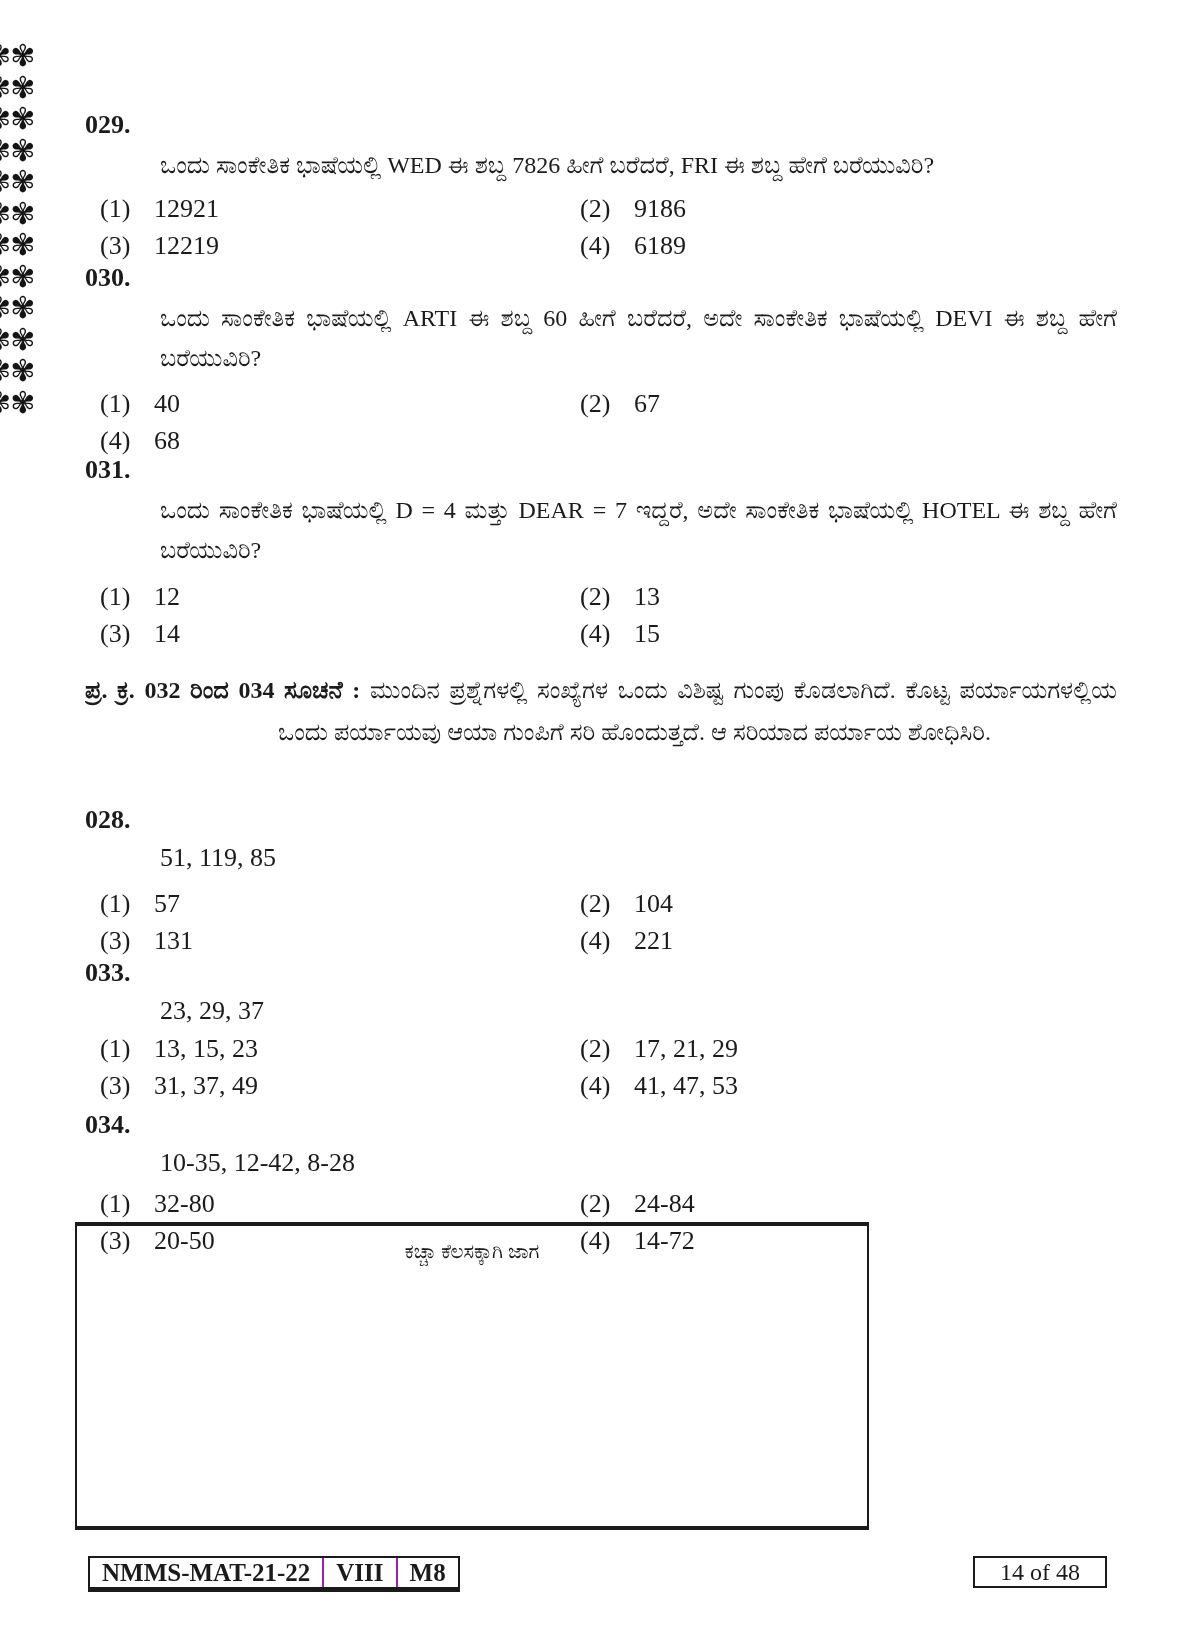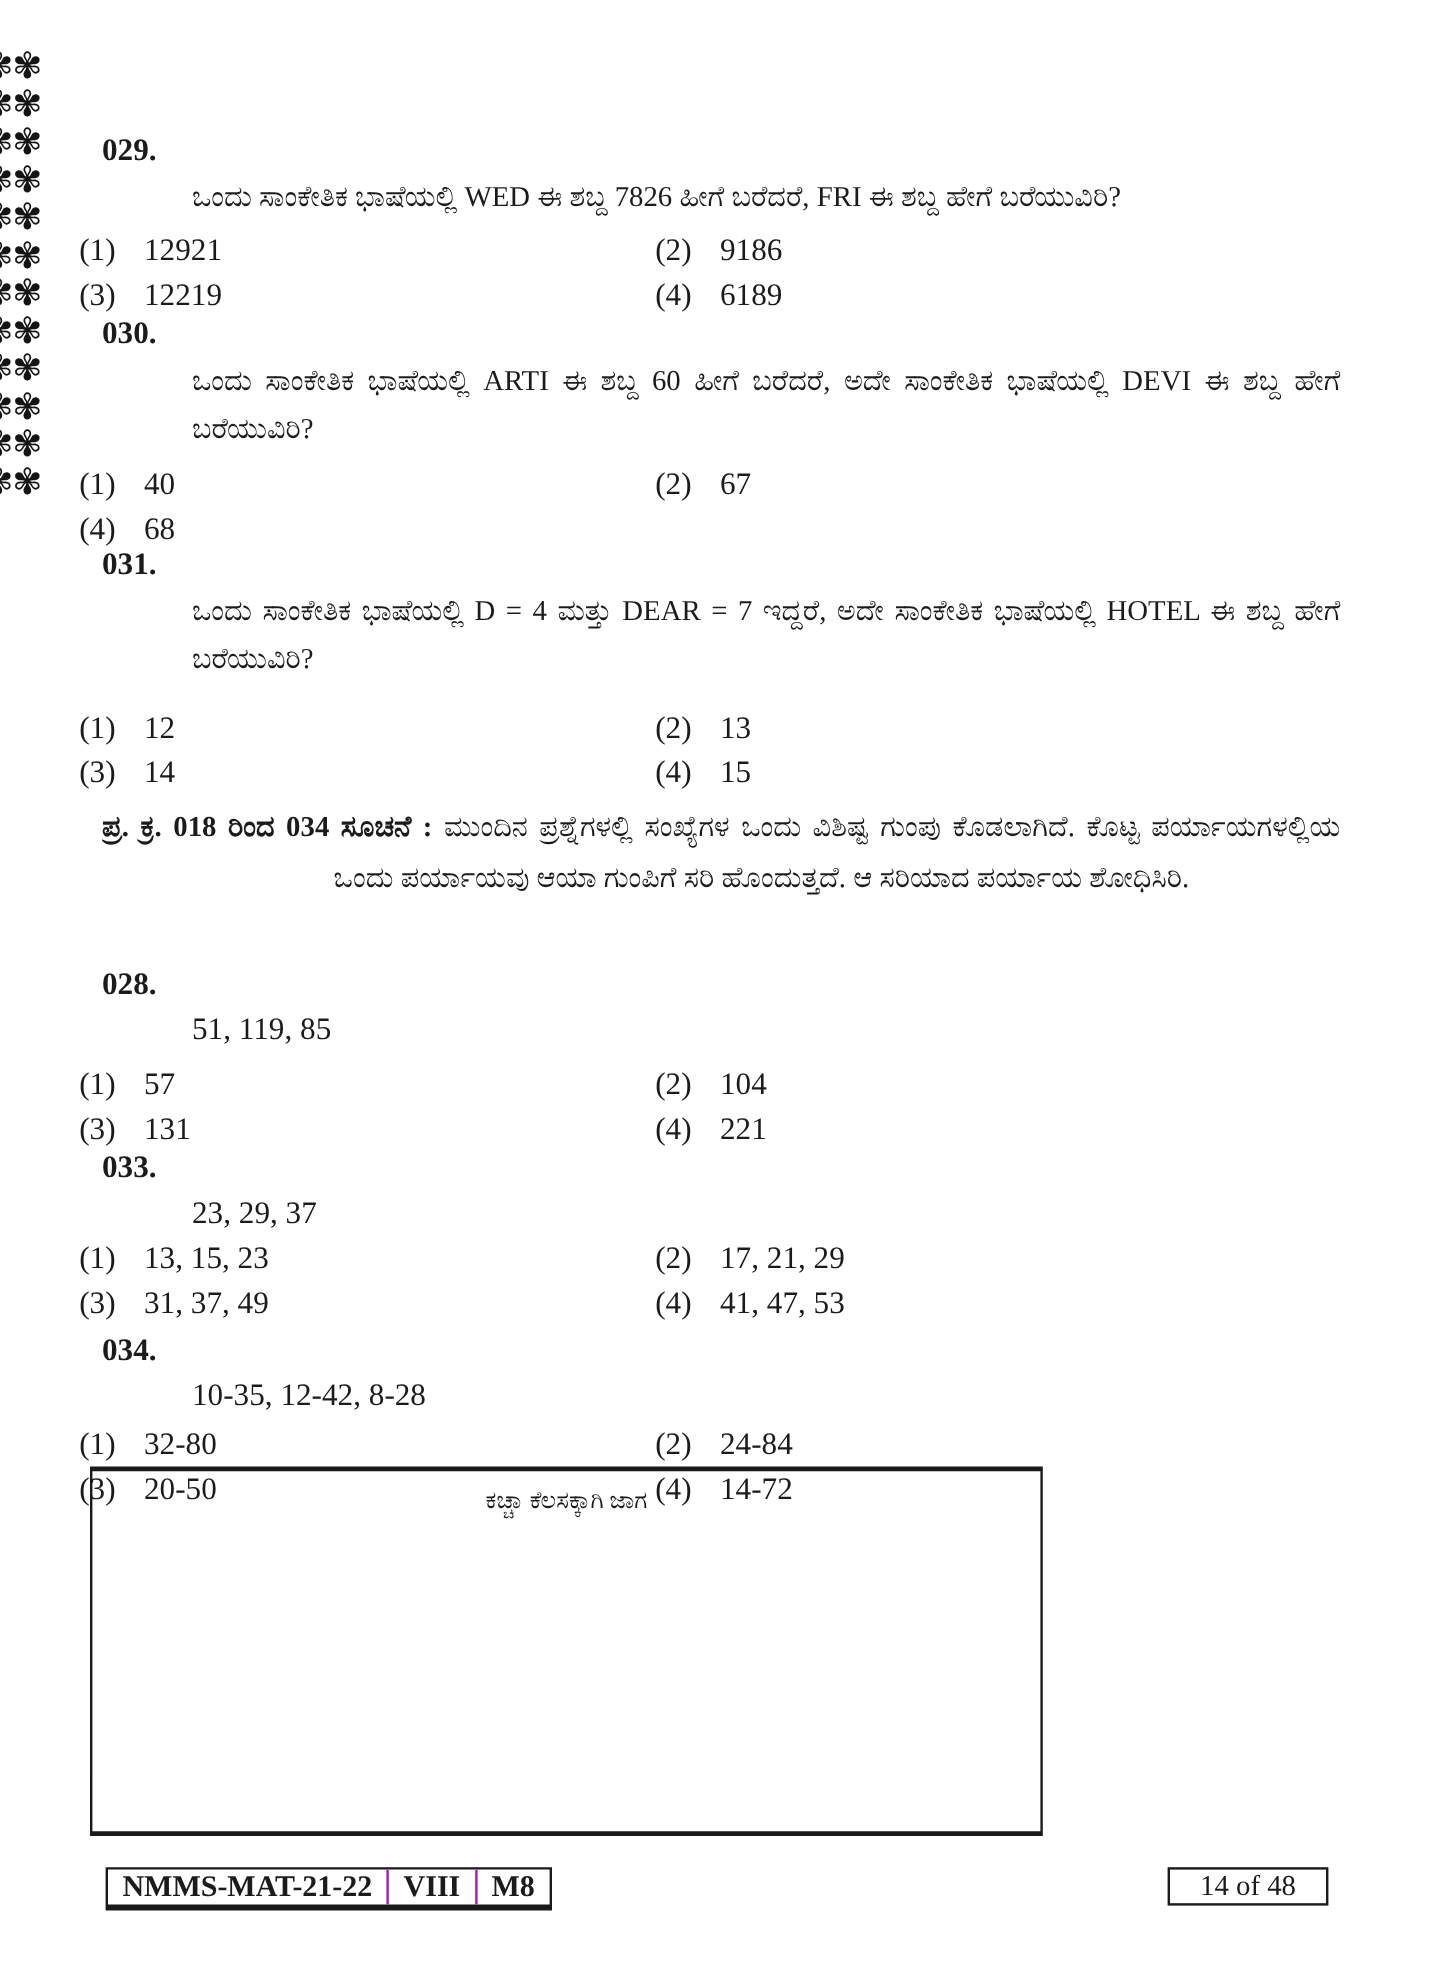--- a/index.html
+++ b/index.html
@@ -29,21 +29,21 @@
   .q-text{
     margin-left:160px;width:957px;
     font-size:24px;line-height:40px;
     text-align:justify;overflow:hidden;margin-top:40px;
   }
   .q-text.one{height:40px;}
   .q-text.two{height:80px;}
   .q-text.nums{font-size:26px;line-height:36px;height:36px;text-align:left;}
   .options{
     display:grid;grid-template-columns:480px auto;
-    padding-left:66px;
+    padding-left:100px;
   }
   .opt{font-size:26px;line-height:37px;white-space:nowrap;}
   .opt-label{display:inline-block;width:54px;}
   
   .instruction{
     position:absolute;left:85px;top:645px;width:1032px;
     font-size:24px;line-height:42px;height:126px;overflow:hidden;
     padding-left:193px;text-indent:-193px;text-align:justify;
     box-sizing:border-box;
   }
@@ -113,29 +113,29 @@
     <div class="options" style="margin-top:7px">
       <div class="opt"><span class="opt-label">(1)</span><span class="opt-value">40</span></div>
       <div class="opt"><span class="opt-label">(2)</span><span class="opt-value">67</span></div>
       <div class="opt"><span class="opt-label">(4)</span><span class="opt-value">68</span></div>
     </div>
   </section>
 
   <section class="q" style="top:450px">
     <span class="q-num">031.</span>
     <div class="q-text two">ಒಂದು ಸಾಂಕೇತಿಕ ಭಾಷೆಯಲ್ಲಿ D = 4 ಮತ್ತು DEAR = 7 ಇದ್ದರೆ, ಅದೇ ಸಾಂಕೇತಿಕ ಭಾಷೆಯಲ್ಲಿ HOTEL ಈ ಶಬ್ದ ಹೇಗೆ ಬರೆಯುವಿರಿ?</div>
-    <div class="options" style="margin-top:18px">
+    <div class="options" style="margin-top:8px">
       <div class="opt"><span class="opt-label">(1)</span><span class="opt-value">12</span></div>
       <div class="opt"><span class="opt-label">(2)</span><span class="opt-value">13</span></div>
       <div class="opt"><span class="opt-label">(3)</span><span class="opt-value">14</span></div>
       <div class="opt"><span class="opt-label">(4)</span><span class="opt-value">15</span></div>
     </div>
   </section>
 
-  <p class="instruction"><span class="inst-label">ಪ್ರ. ಕ್ರ. 018 ರಿಂದ 034 ಸೂಚನೆ :</span> <span>ಮುಂದಿನ ಪ್ರಶ್ನೆಗಳಲ್ಲಿ ಸಂಖ್ಯೆಗಳ ಒಂದು ವಿಶಿಷ್ಟ ಗುಂಪು ಕೊಡಲಾಗಿದೆ. ಕೊಟ್ಟ ಪರ್ಯಾಯಗಳಲ್ಲಿಯ ಒಂದು ಪರ್ಯಾಯವು ಆಯಾ ಗುಂಪಿಗೆ ಸರಿ ಹೊಂದುತ್ತದೆ. ಆ ಸರಿಯಾದ ಪರ್ಯಾಯ ಶೋಧಿಸಿರಿ.</span></p>
+  <p class="instruction"><span class="inst-label">ಪ್ರ. ಕ್ರ. 032 ರಿಂದ 034 ಸೂಚನೆ :</span> <span>ಮುಂದಿನ ಪ್ರಶ್ನೆಗಳಲ್ಲಿ ಸಂಖ್ಯೆಗಳ ಒಂದು ವಿಶಿಷ್ಟ ಗುಂಪು ಕೊಡಲಾಗಿದೆ. ಕೊಟ್ಟ ಪರ್ಯಾಯಗಳಲ್ಲಿಯ ಒಂದು ಪರ್ಯಾಯವು ಆಯಾ ಗುಂಪಿಗೆ ಸರಿ ಹೊಂದುತ್ತದೆ. ಆ ಸರಿಯಾದ ಪರ್ಯಾಯ ಶೋಧಿಸಿರಿ.</span></p>
 
   <section class="q" style="top:800px">
     <span class="q-num">028.</span>
     <div class="q-text nums">51, 119, 85</div>
     <div class="options" style="margin-top:9px">
       <div class="opt"><span class="opt-label">(1)</span><span class="opt-value">57</span></div>
       <div class="opt"><span class="opt-label">(2)</span><span class="opt-value">104</span></div>
       <div class="opt"><span class="opt-label">(3)</span><span class="opt-value">131</span></div>
       <div class="opt"><span class="opt-label">(4)</span><span class="opt-value">221</span></div>
     </div>

